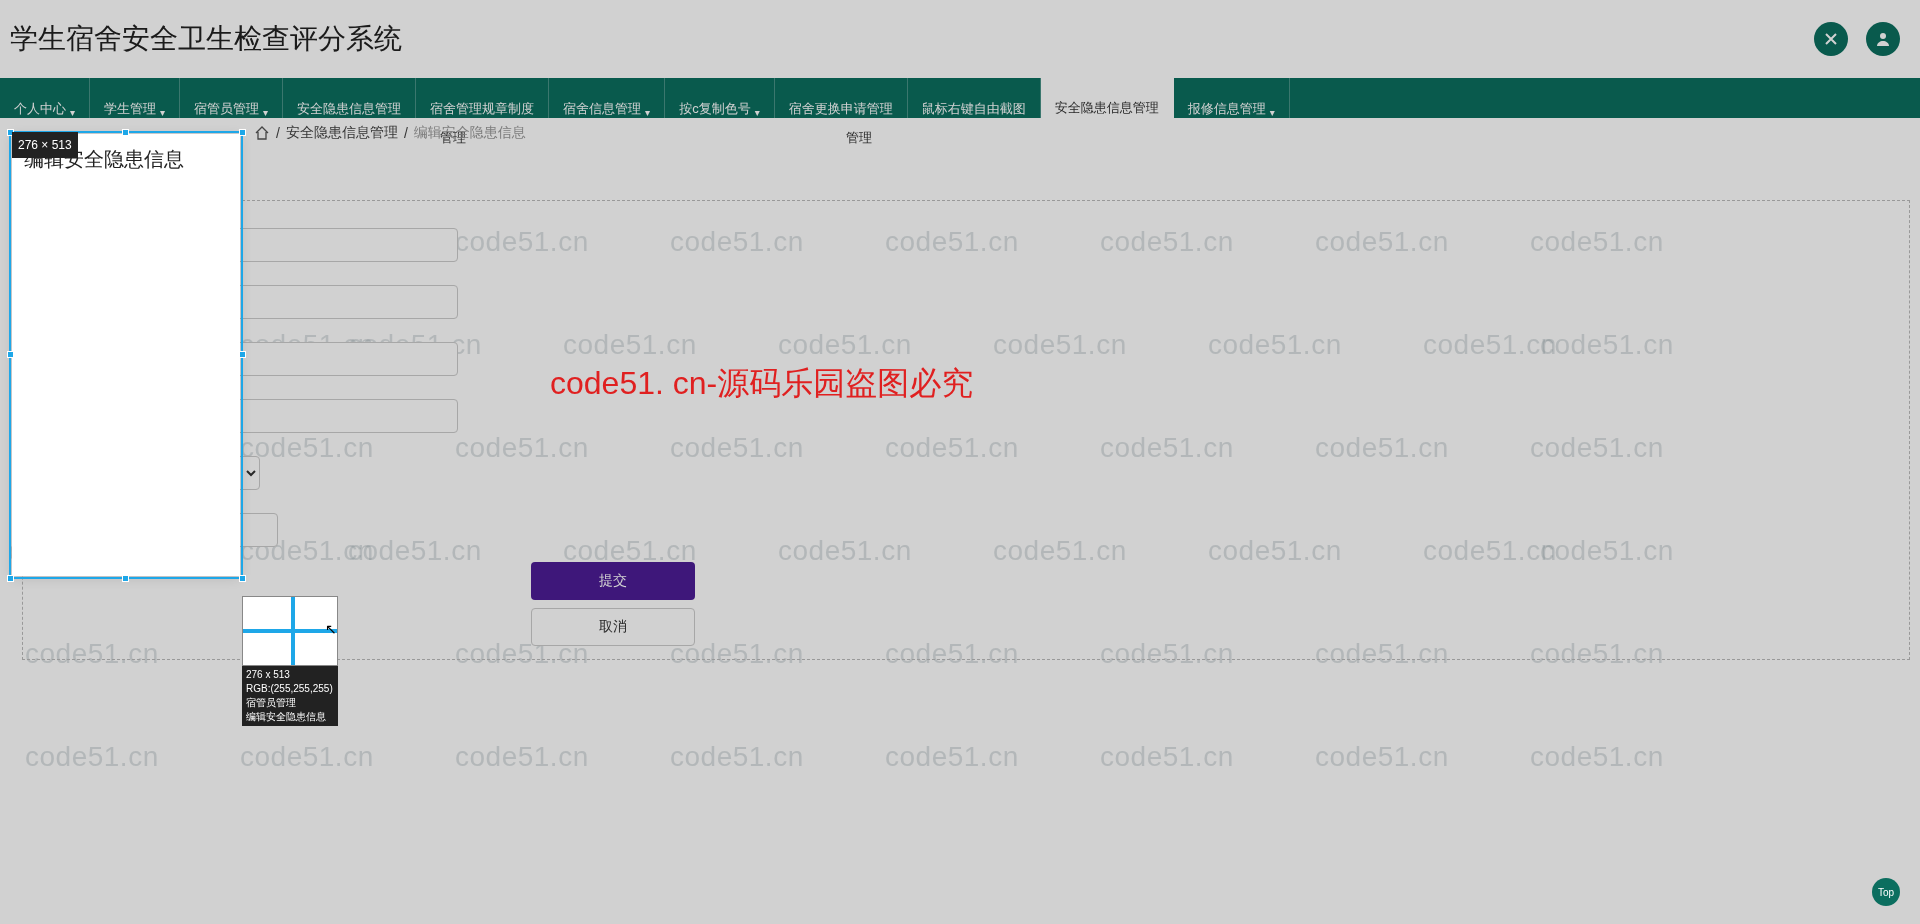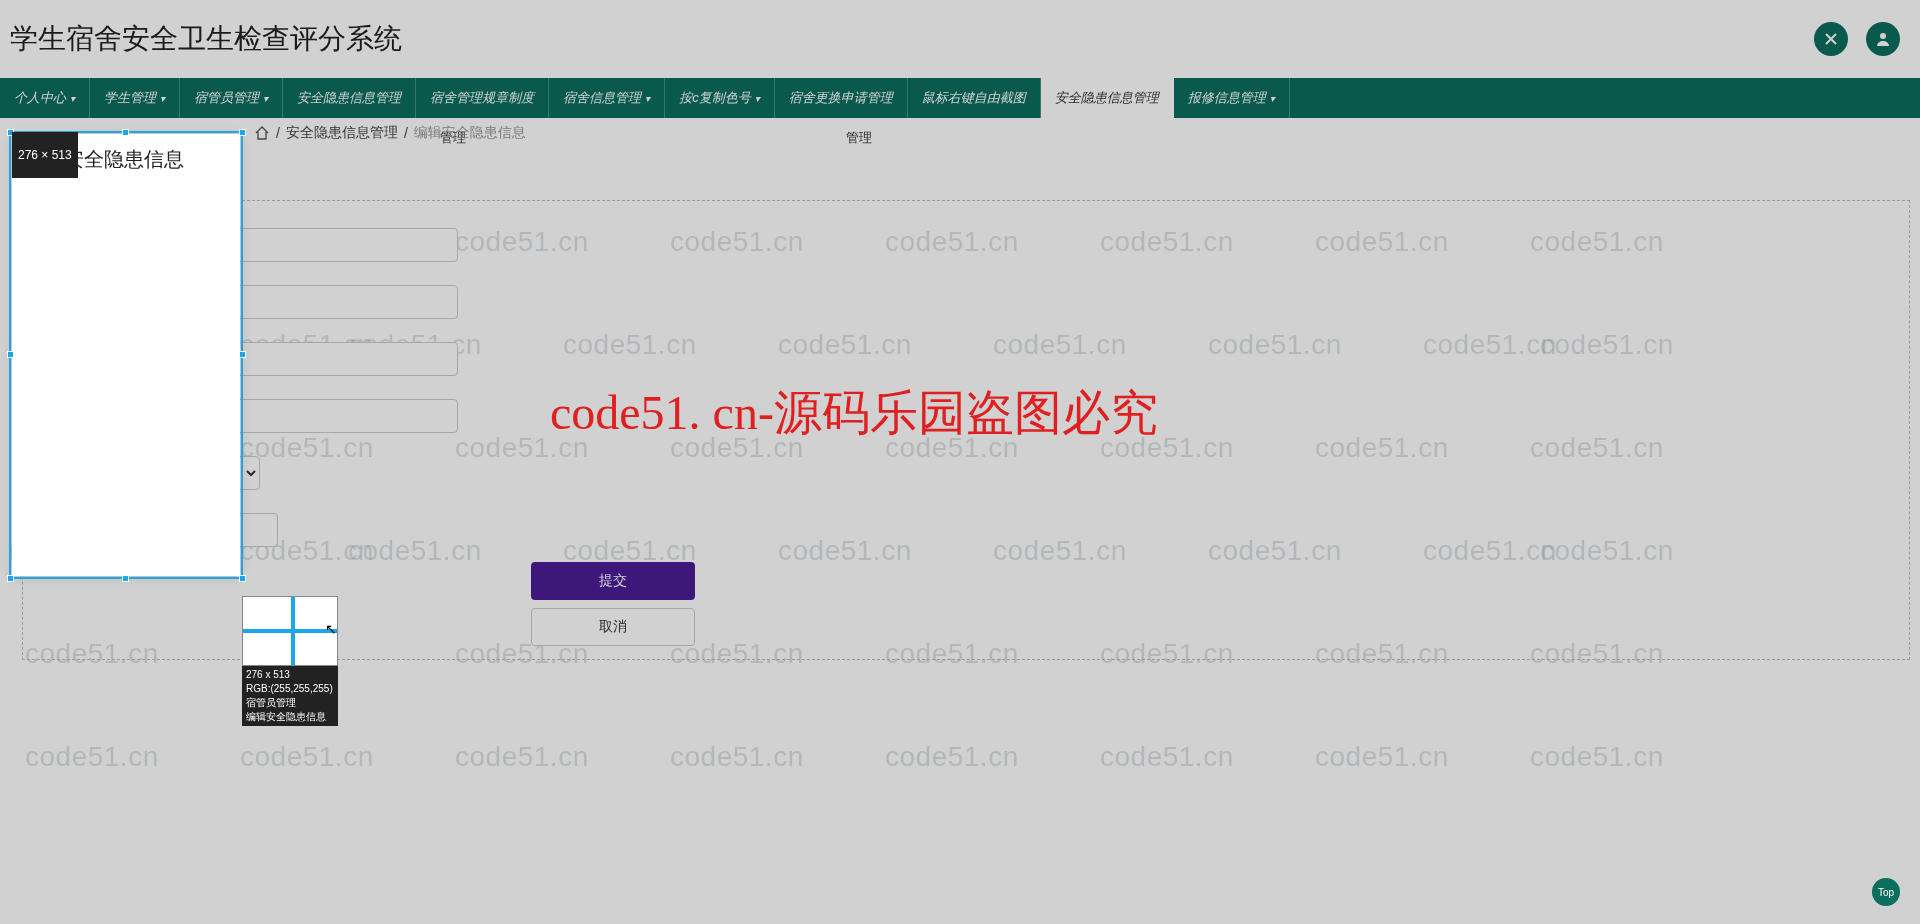--- a/index.html
+++ b/index.html
@@ -10,50 +10,50 @@
   
   .watermark { position: absolute; inset: 0; z-index: 2; pointer-events: none; }
   .watermark span { position: absolute; color: #9aa8ad; opacity: 0.35; font-size: 28px; font-family: Arial, sans-serif; letter-spacing: 0.5px; white-space: nowrap; }
   
   .header { position: relative; z-index: 3; height: 78px; background: #fff; display: flex; align-items: center; padding-left: 10px; }
   .header .title { font-size: 28px; color: #222; }
   .header-icons { position: absolute; right: 20px; top: 22px; display: flex; gap: 18px; z-index: 3;}
   .header-icons .circle { width: 34px; height: 34px; border-radius: 50%; background: #0b6e5f; display:flex; align-items:center; justify-content:center; color:#fff; }
   
   .nav { position: relative; z-index: 3; height: 40px; background: #0b6e5f; display: flex; }
-  .nav .item { display:flex; align-items:center; justify-content:center; padding: 0 14px; font-size: 13px; color: #fff; border-right: 1px solid rgba(255,255,255,0.25); white-space: nowrap; cursor:pointer;font-style:italic; }
+  .nav .item { display:flex; align-items:flex-end; justify-content:center; padding: 0 14px; font-size: 13px; color: #fff; border-right: 1px solid rgba(255,255,255,0.25); white-space: nowrap; cursor:pointer; }
   .nav .item.active { background: #fff; color: #333; border-bottom: 1px solid #fff; }
   .nav .caret { margin-left: 4px; font-size: 10px; }
   .subnav { position: relative; z-index: 3; height: 40px; display:flex; align-items:center; background:#fff; }
   .subnav .sub { font-size: 13px; color:#333; margin: 0 10px; }
   .subnav .subleft { margin-left: 440px; }
   .subnav .subright { margin-left: 370px; }
   
   .breadcrumb { position: relative; z-index: 3; display:flex; align-items:center; gap: 6px; padding: 6px 0 6px 254px; font-size: 14px; color:#444; margin-top:-40px; }
   .breadcrumb .home { width:16px; height:16px; }
   .breadcrumb .light { color:#999; }
   
   .dash { position: absolute; left: 22px; top: 200px; right: 10px; height: 460px; border: 1px dashed #bbb; z-index: 3; }
   
   .modal { position: absolute; left: 12px; top: 134px; width: 228px; height: 442px; background: #fff; z-index: 10; box-shadow: 0 2px 12px rgba(0,0,0,0.12); }
   .selection-border { position:absolute; left:9px; top:131px; width:234px; height:448px; border:2px solid #1ea7e8; z-index:11; pointer-events:none; }
   .selection-handle { position:absolute; width:7px; height:7px; background:#1ea7e8; border:1px solid #fff; z-index:12; }
-  .sizebadge { position:absolute; left:12px; top:132px; background:#222; color:#fff; font-size:12px; padding:16px 6px; z-index:13; font-family: Arial; }
+  .sizebadge { position:absolute; left:12px; top:132px; background:#222; color:#fff; font-size:12px; padding:6px 6px; z-index:13; font-family: Arial; }
   .modal h1 { font-size: 20px; font-weight: 500; padding: 12px 12px 0 12px; color:#222; }
   
   .formrow { position: absolute; left: 50px; display:flex; align-items:center; gap: 22px; z-index: 4; }
   .formrow .lbl { width: 60px; text-align: right; font-size: 14px; color:#333; }
   .formrow input[type=text], .formrow select { width: 326px; height: 34px; border:1px solid #ccc; border-radius:4px; padding: 0 12px; font-size:14px; background:#fff; color:#333; }
   .formrow.small input { width: 146px; }
   .formrow select { width: 128px; }
   .btn { width: 164px; height: 38px; border-radius:4px; display:flex; align-items:center; justify-content:center; font-size:14px; cursor:pointer; }
   .btn-primary { background:#4c1d95; color:#fff; border:none; }
   .btn-default { background:#fff; color:#333; border:1px solid #ccc; }
   
-  .bigwm { position:absolute; left:550px; top:362px; color:#e02020; font-family: Liberation Serif, serif; font-size:48px; font-weight:500; z-index:6; white-space:nowrap;margin-top:19px; }
+  .bigwm { position:absolute; left:550px; top:362px; color:#e02020; font-family: Liberation Sans, sans-serif; font-size:32px; font-weight:500; z-index:6; white-space:nowrap; }
   
   .totop { position:absolute; right:20px; bottom:18px; width:28px; height:28px; background:#0b6e5f; color:#fff; border-radius:50%; display:flex; align-items:center; justify-content:center; font-size:10px; z-index:20; }
   
   .magwrap { position:absolute; left:242px; top:596px; z-index:30; }
   .magbox { width:96px; height:70px; background:#fff; border:1px solid #888; position:relative; overflow:hidden; }
   .magbox .cross-v { position:absolute; left:48px; top:0; width:4px; height:100%; background:#1ea7e8; }
   .magbox .cross-h { position:absolute; top:32px; left:0; height:4px; width:100%; background:#1ea7e8; }
   .magbox .cursor { position:absolute; left:82px; top:24px; font-size:14px; }
   .maginfo { width:96px; background:#222; color:#fff; font-size:10px; line-height:14px; padding:2px 4px; font-family:Arial; }
 </style>

